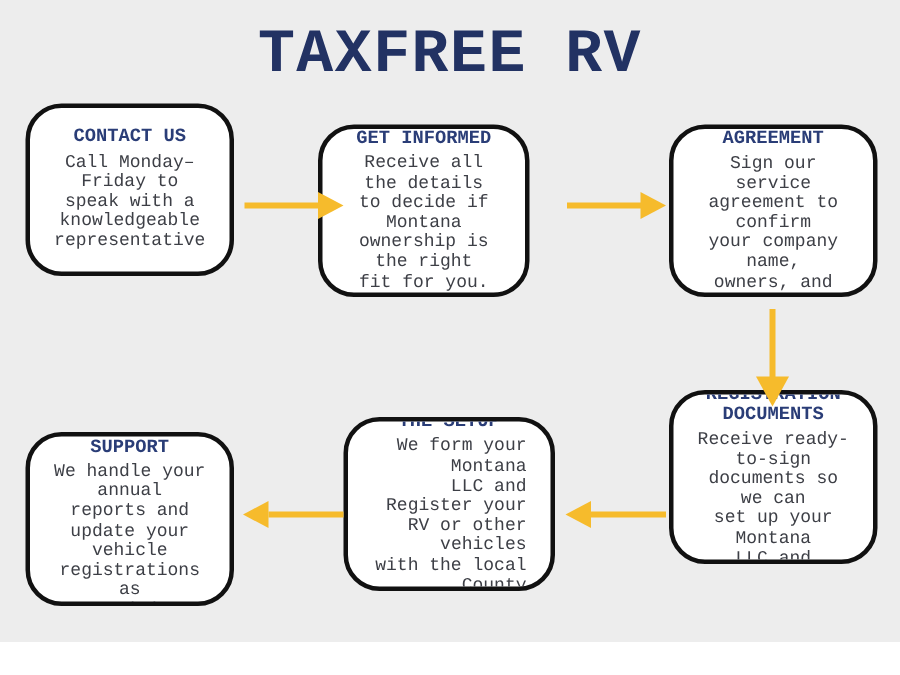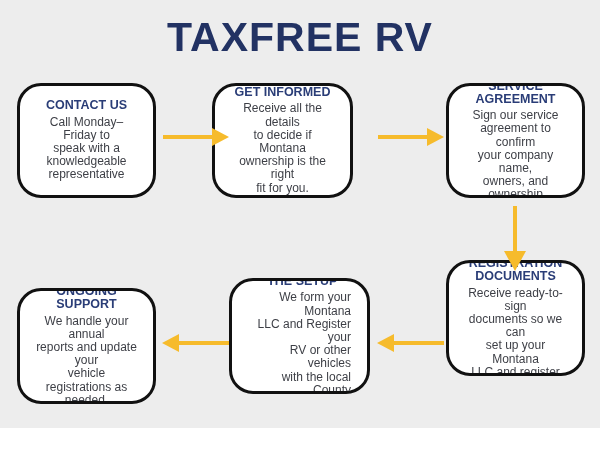--- a/index.html
+++ b/index.html
@@ -1,21 +1,21 @@
 <!DOCTYPE html>
 <html style="--background: #EDEDED; --box_fill: #FFFFFF; --box_border: #111111; --title_navy: #223263; --heading_navy: #2A3D77; --body_text: #3D3F46; --arrow_yellow: #F6BB2C;"><head>
 <meta charset="utf-8">
 <style>
   html, body { margin: 0; padding: 0; }
   .canvas {
     position: relative;
     width: 600px;
     height: 428px;
     background: var(--background, #EDEDED);
-    font-family: Liberation Sans, sans-serif;
+    font-family: Liberation Mono, monospace;
     overflow: hidden;
   }
   .page-title {
     position: absolute;
     top: 14px;
     left: 0;
     right: 0;
     text-align: center;
     font-size: 41px;
     font-weight: bold;
@@ -29,21 +29,21 @@
     border: 3px solid var(--box_border, #111111);
     border-radius: 24px;
     display: flex;
     flex-direction: column;
     justify-content: center;
     align-items: center;
     text-align: center;
     padding: 2px 16px;
     overflow: hidden;
   }
-  .pos-1 { left: 17px;  top: 83px;  width: 139px; height: 115px; }
+  .pos-1 { left: 17px;  top: 69px;  width: 139px; height: 115px; }
   .pos-2 { left: 212px; top: 83px;  width: 141px; height: 115px; }
   .pos-3 { left: 446px; top: 83px;  width: 139px; height: 115px; }
   .pos-4 { left: 446px; top: 260px; width: 139px; height: 116px; border-radius: 24px; }
   .pos-5 { left: 229px; top: 278px; width: 141px; height: 116px; text-align: right; }
   .pos-6 { left: 17px;  top: 288px; width: 139px; height: 116px; }
   .step-heading {
     color: var(--heading_navy, #2A3D77);
     font-weight: bold;
     font-size: 12.5px;
     line-height: 1.06;

